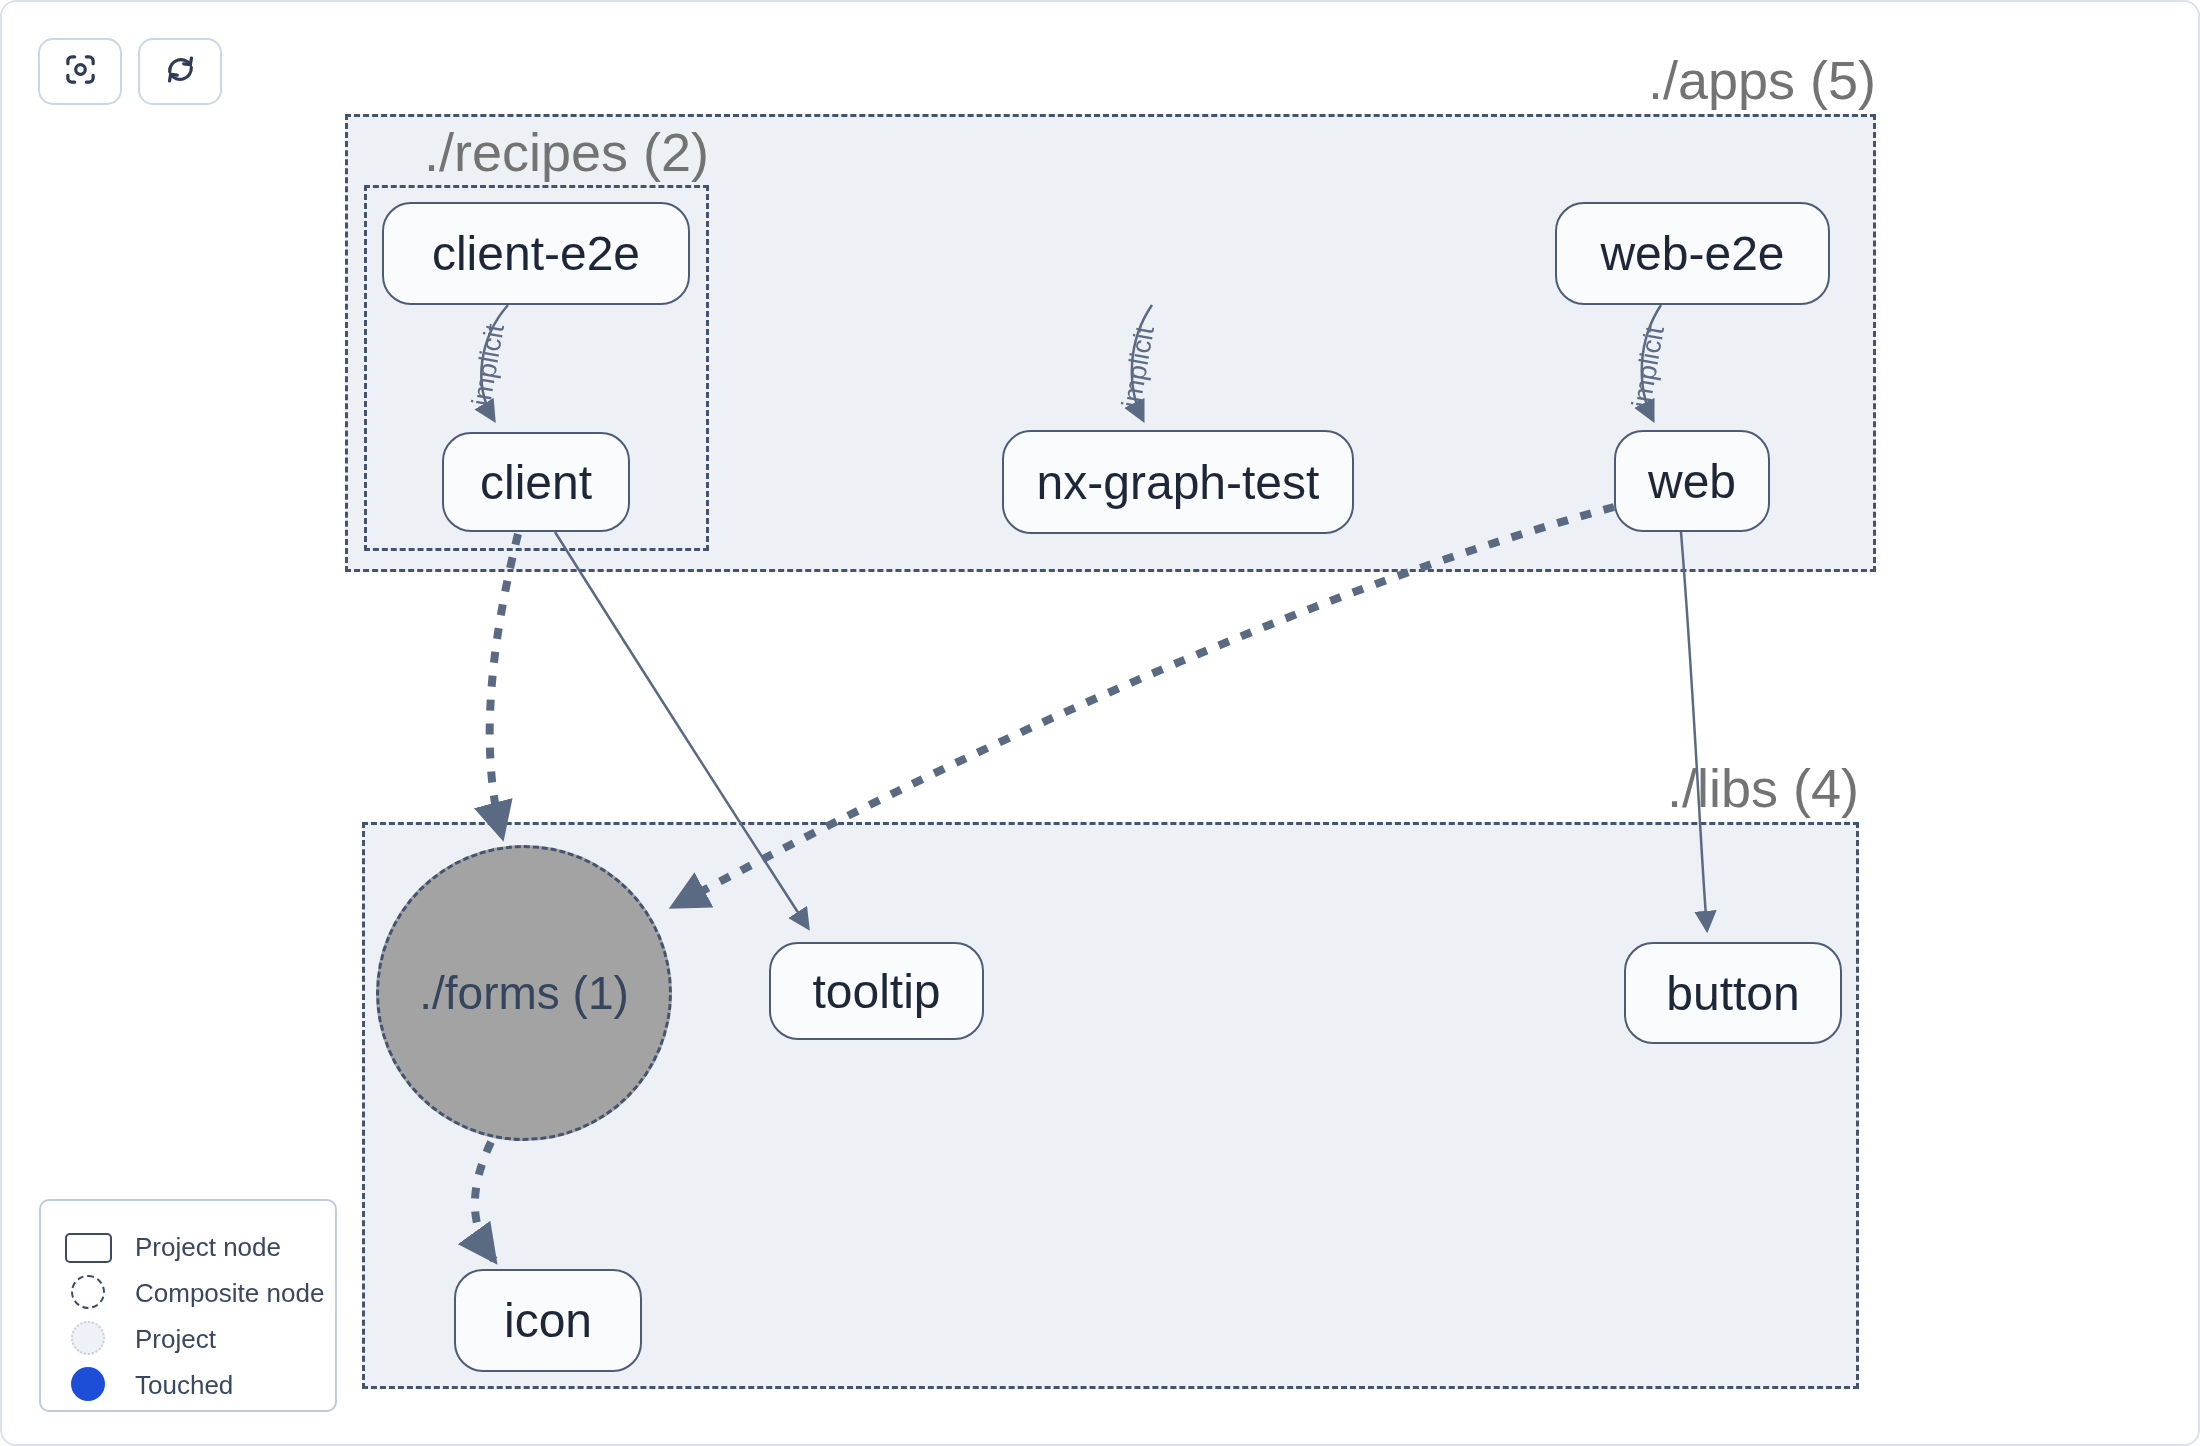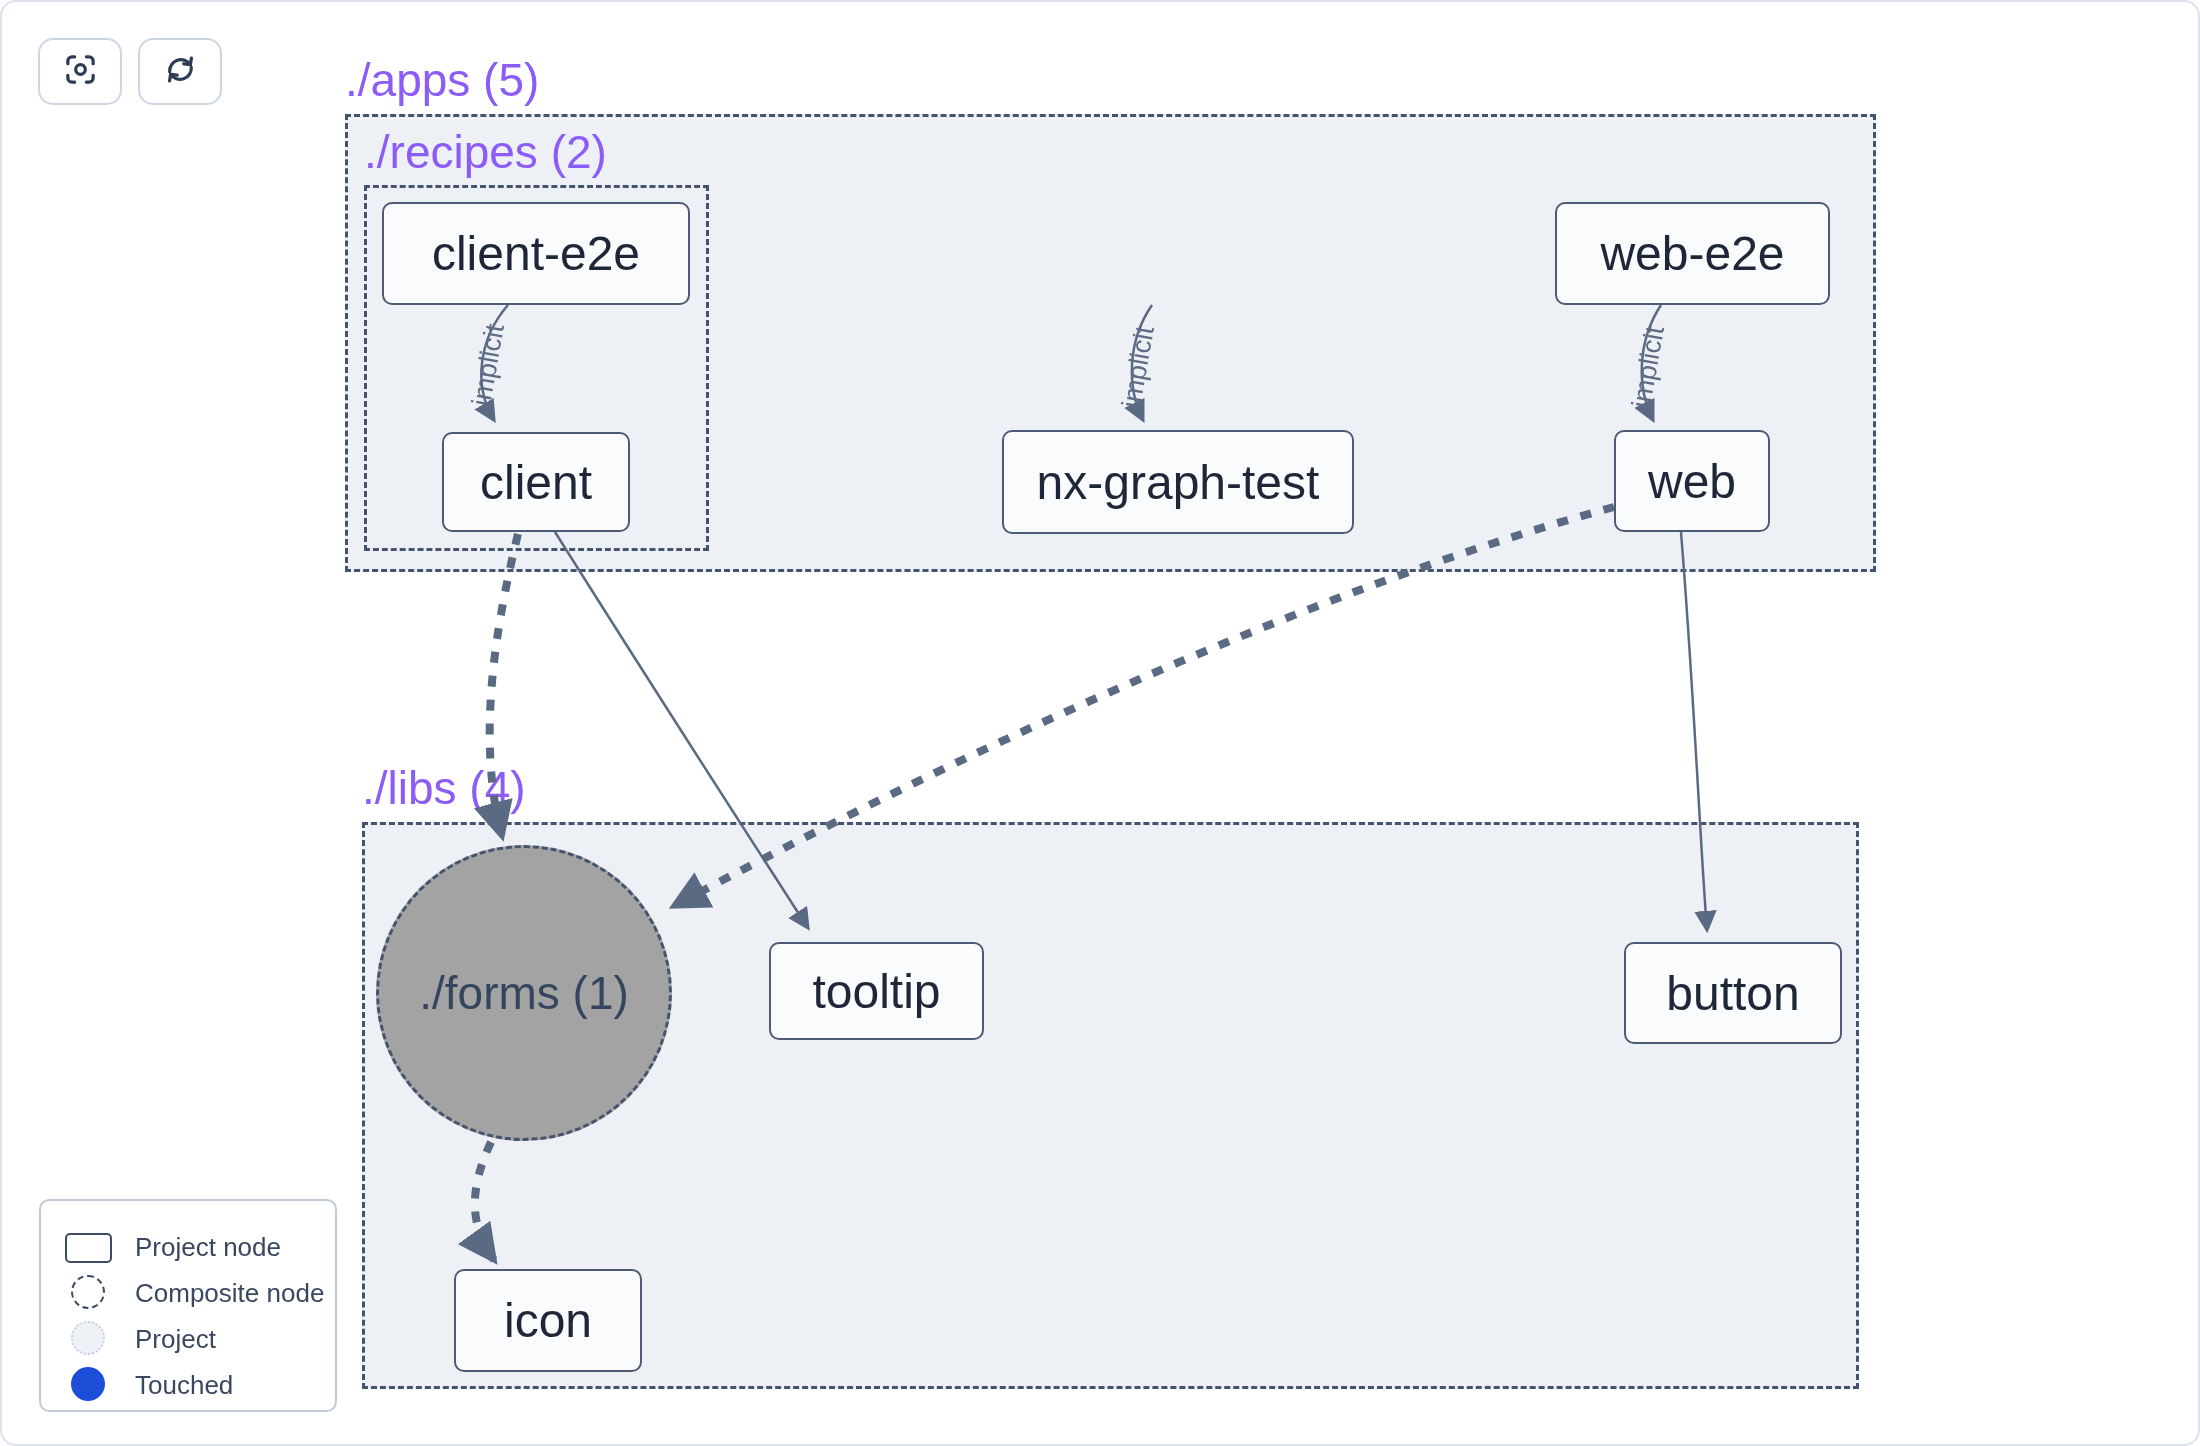--- a/index.html
+++ b/index.html
@@ -10,35 +10,35 @@
   .tbtn{position:absolute;top:36px;width:84px;height:67px;background:#ffffff;border:2px solid #ccd7e4;border-radius:15px;display:flex;align-items:center;justify-content:center;cursor:pointer;box-sizing:border-box;}
   .tbtn svg{stroke:#2d3c54;fill:none;stroke-width:2.1;stroke-linecap:round;stroke-linejoin:round;}
   .btn-focus{left:36px;}
   .btn-refresh{left:136px;}
 
   
   .container{position:absolute;box-sizing:border-box;border:3px dashed #45546e;background:#edf1f6;z-index:1;}
   .c-apps{left:343px;top:112px;width:1531px;height:458px;}
   .c-recipes{left:362px;top:183px;width:345px;height:366px;background:transparent;z-index:2;}
   .c-libs{left:360px;top:820px;width:1497px;height:567px;}
-  .clabel{position:absolute;font-size:46px;color:#8b5cf6;text-align:left;z-index:2;line-height:56px;}
+  .clabel{position:absolute;font-size:54px;color:#737373;text-align:right;z-index:2;line-height:56px;}
   .l-apps{left:343px;top:50px;width:1531px;}
   .l-recipes{left:362px;top:122px;width:345px;}
   .l-libs{left:360px;top:758px;width:1497px;}
 
   
   .composite{position:absolute;left:374px;top:843px;width:296px;height:296px;border-radius:50%;border:3px dashed #45546e;background:#a3a3a3;display:flex;align-items:center;justify-content:center;font-size:46px;color:#36455e;z-index:2;box-sizing:border-box;}
 
   
   svg.edges{position:absolute;left:0;top:0;z-index:3;}
   .edge-thin{stroke:#5b6a83;stroke-width:2.5;fill:none;}
   .edge-thick{stroke:#5b6a83;stroke-width:8;fill:none;stroke-dasharray:11 13;}
 
   
-  .node{position:absolute;box-sizing:border-box;background:#fafbfd;border:2.5px solid #4d5c76;border-radius:10px;display:flex;align-items:center;justify-content:center;font-size:48px;color:#1d2738;z-index:4;cursor:pointer;}
+  .node{position:absolute;box-sizing:border-box;background:#fafbfd;border:2.5px solid #4d5c76;border-radius:29px;display:flex;align-items:center;justify-content:center;font-size:48px;color:#1d2738;z-index:4;cursor:pointer;}
   .n-client-e2e{left:380px;top:200px;width:308px;height:103px;}
   .n-nx-graph-test-e2e{left:945px;top:200px;width:458px;height:103px;}
   .n-web-e2e{left:1553px;top:200px;width:275px;height:103px;}
   .n-client{left:440px;top:430px;width:188px;height:100px;}
   .n-nx-graph-test{left:1000px;top:428px;width:352px;height:104px;}
   .n-web{left:1612px;top:428px;width:156px;height:102px;}
   .n-tooltip{left:767px;top:940px;width:215px;height:98px;}
   .n-button{left:1622px;top:940px;width:218px;height:102px;}
   .n-icon{left:452px;top:1267px;width:188px;height:103px;}
 

